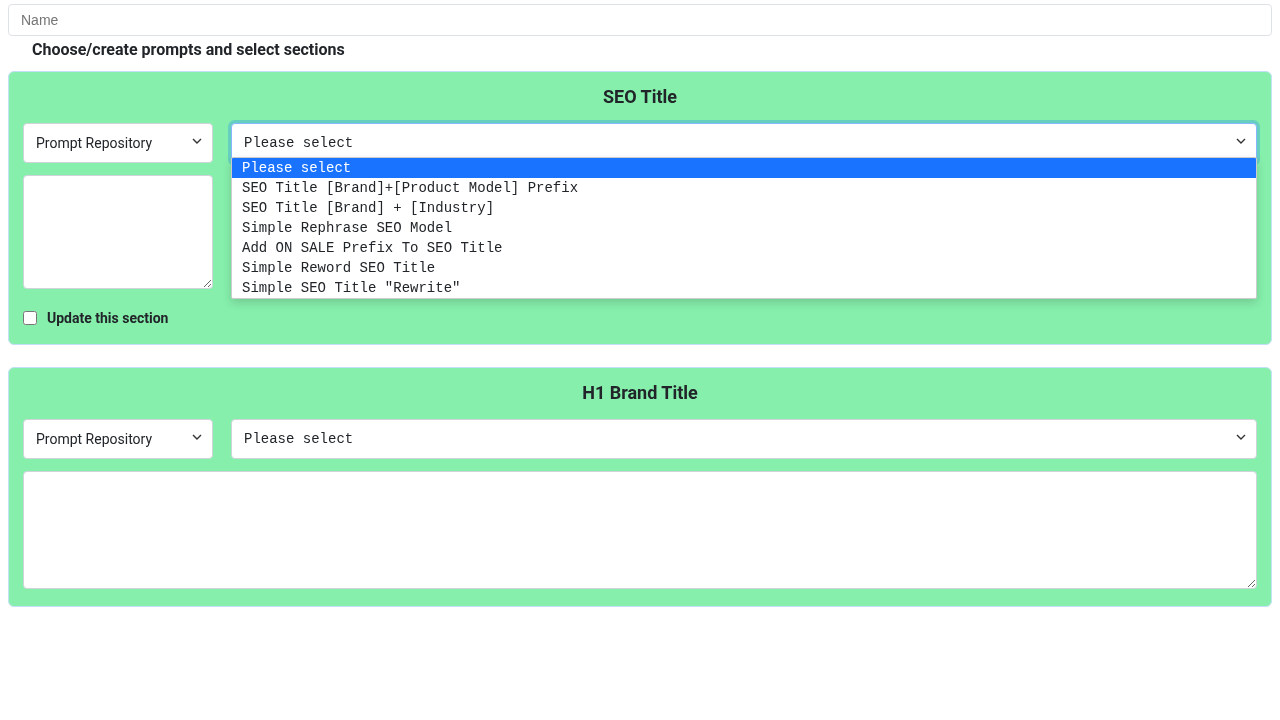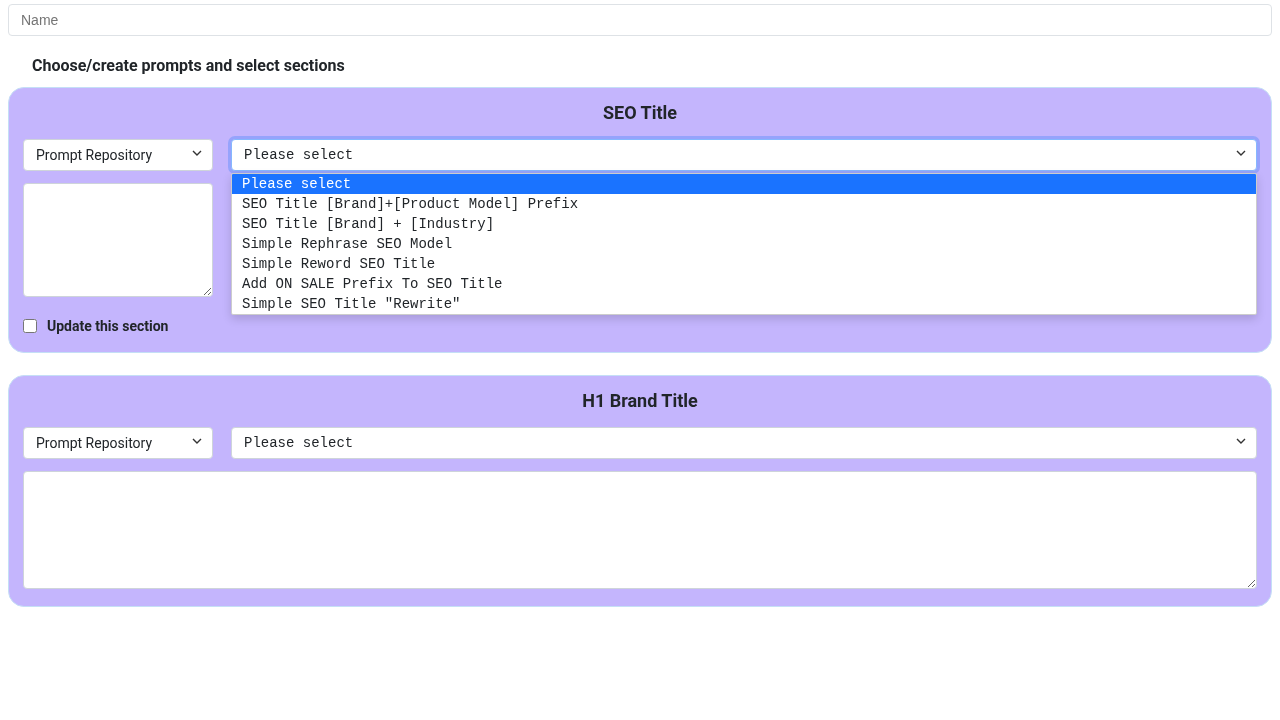--- a/index.html
+++ b/index.html
@@ -10,32 +10,32 @@
     background: #fff;
     padding: 4px 8px;
   }
   .name-input {
     width: 100%;
     padding: 7px 12px;
     border: 1px solid #dee2e6;
     border-radius: 4px;
     font-size: 14px;
     color: #6c757d;
-    margin-bottom: 20px;
+    margin-bottom: 4px;
   }
   .heading {
     font-size: 16px;
     font-weight: 700;
     margin-bottom: 12px;
     margin-left: 24px;
   }
   .section-panel {
-    background: #c4b5fd;
+    background: #86efac;
     border: 1px solid #c5dff6;
-    border-radius: 16px;
+    border-radius: 6px;
     padding: 14px 14px 18px 14px;
     margin-bottom: 22px;
     position: relative;
   }
   .section-title {
     text-align: center;
     font-size: 18px;
     font-weight: 700;
     margin-bottom: 16px;
   }
@@ -55,21 +55,21 @@
     font-family: Liberation Mono, monospace;
   }
   .faux-select {
     background: #fff;
     border: 1px solid #ced4da;
     border-radius: 4px;
     padding: 6px 15px 6px 12px;
     font-size: 14px;
     color: #212529;
     width: 100%;
-    height: 32px;
+    height: 40px;
     display: flex;
     align-items: center;
     cursor: pointer;
     position: relative;
   }
   .faux-select.focused {
     border-color: #86b7fe;
     box-shadow: 0 0 0 3px rgba(13,110,253,.25);
   }
   .chev {
@@ -170,22 +170,22 @@
           <svg viewBox="0 0 10 6" width="10" height="6">
               <path d="M1 1l4 4 4-4" stroke="#333" stroke-width="1.4" fill="none"></path>
             </svg>
         </span>
       </div>
       <div class="dropdown-list" id="seo-dropdown">
           <div class="opt selected">Please select</div>
           <div class="opt">SEO Title [Brand]+[Product Model] Prefix</div>
           <div class="opt">SEO Title [Brand] + [Industry]</div>
           <div class="opt">Simple Rephrase SEO Model</div>
+          <div class="opt">Add ON SALE Prefix To SEO Title</div>
           <div class="opt">Simple Reword SEO Title</div>
-          <div class="opt">Add ON SALE Prefix To SEO Title</div>
           <div class="opt">Simple SEO Title "Rewrite"</div>
         </div>
     </div>
   </div>
 
   <textarea class="content-area content-area-seo" style=""></textarea>
 
   <div class="check-row">
     <input type="checkbox" style="">
     <span class="check-label">Update this section</span>

